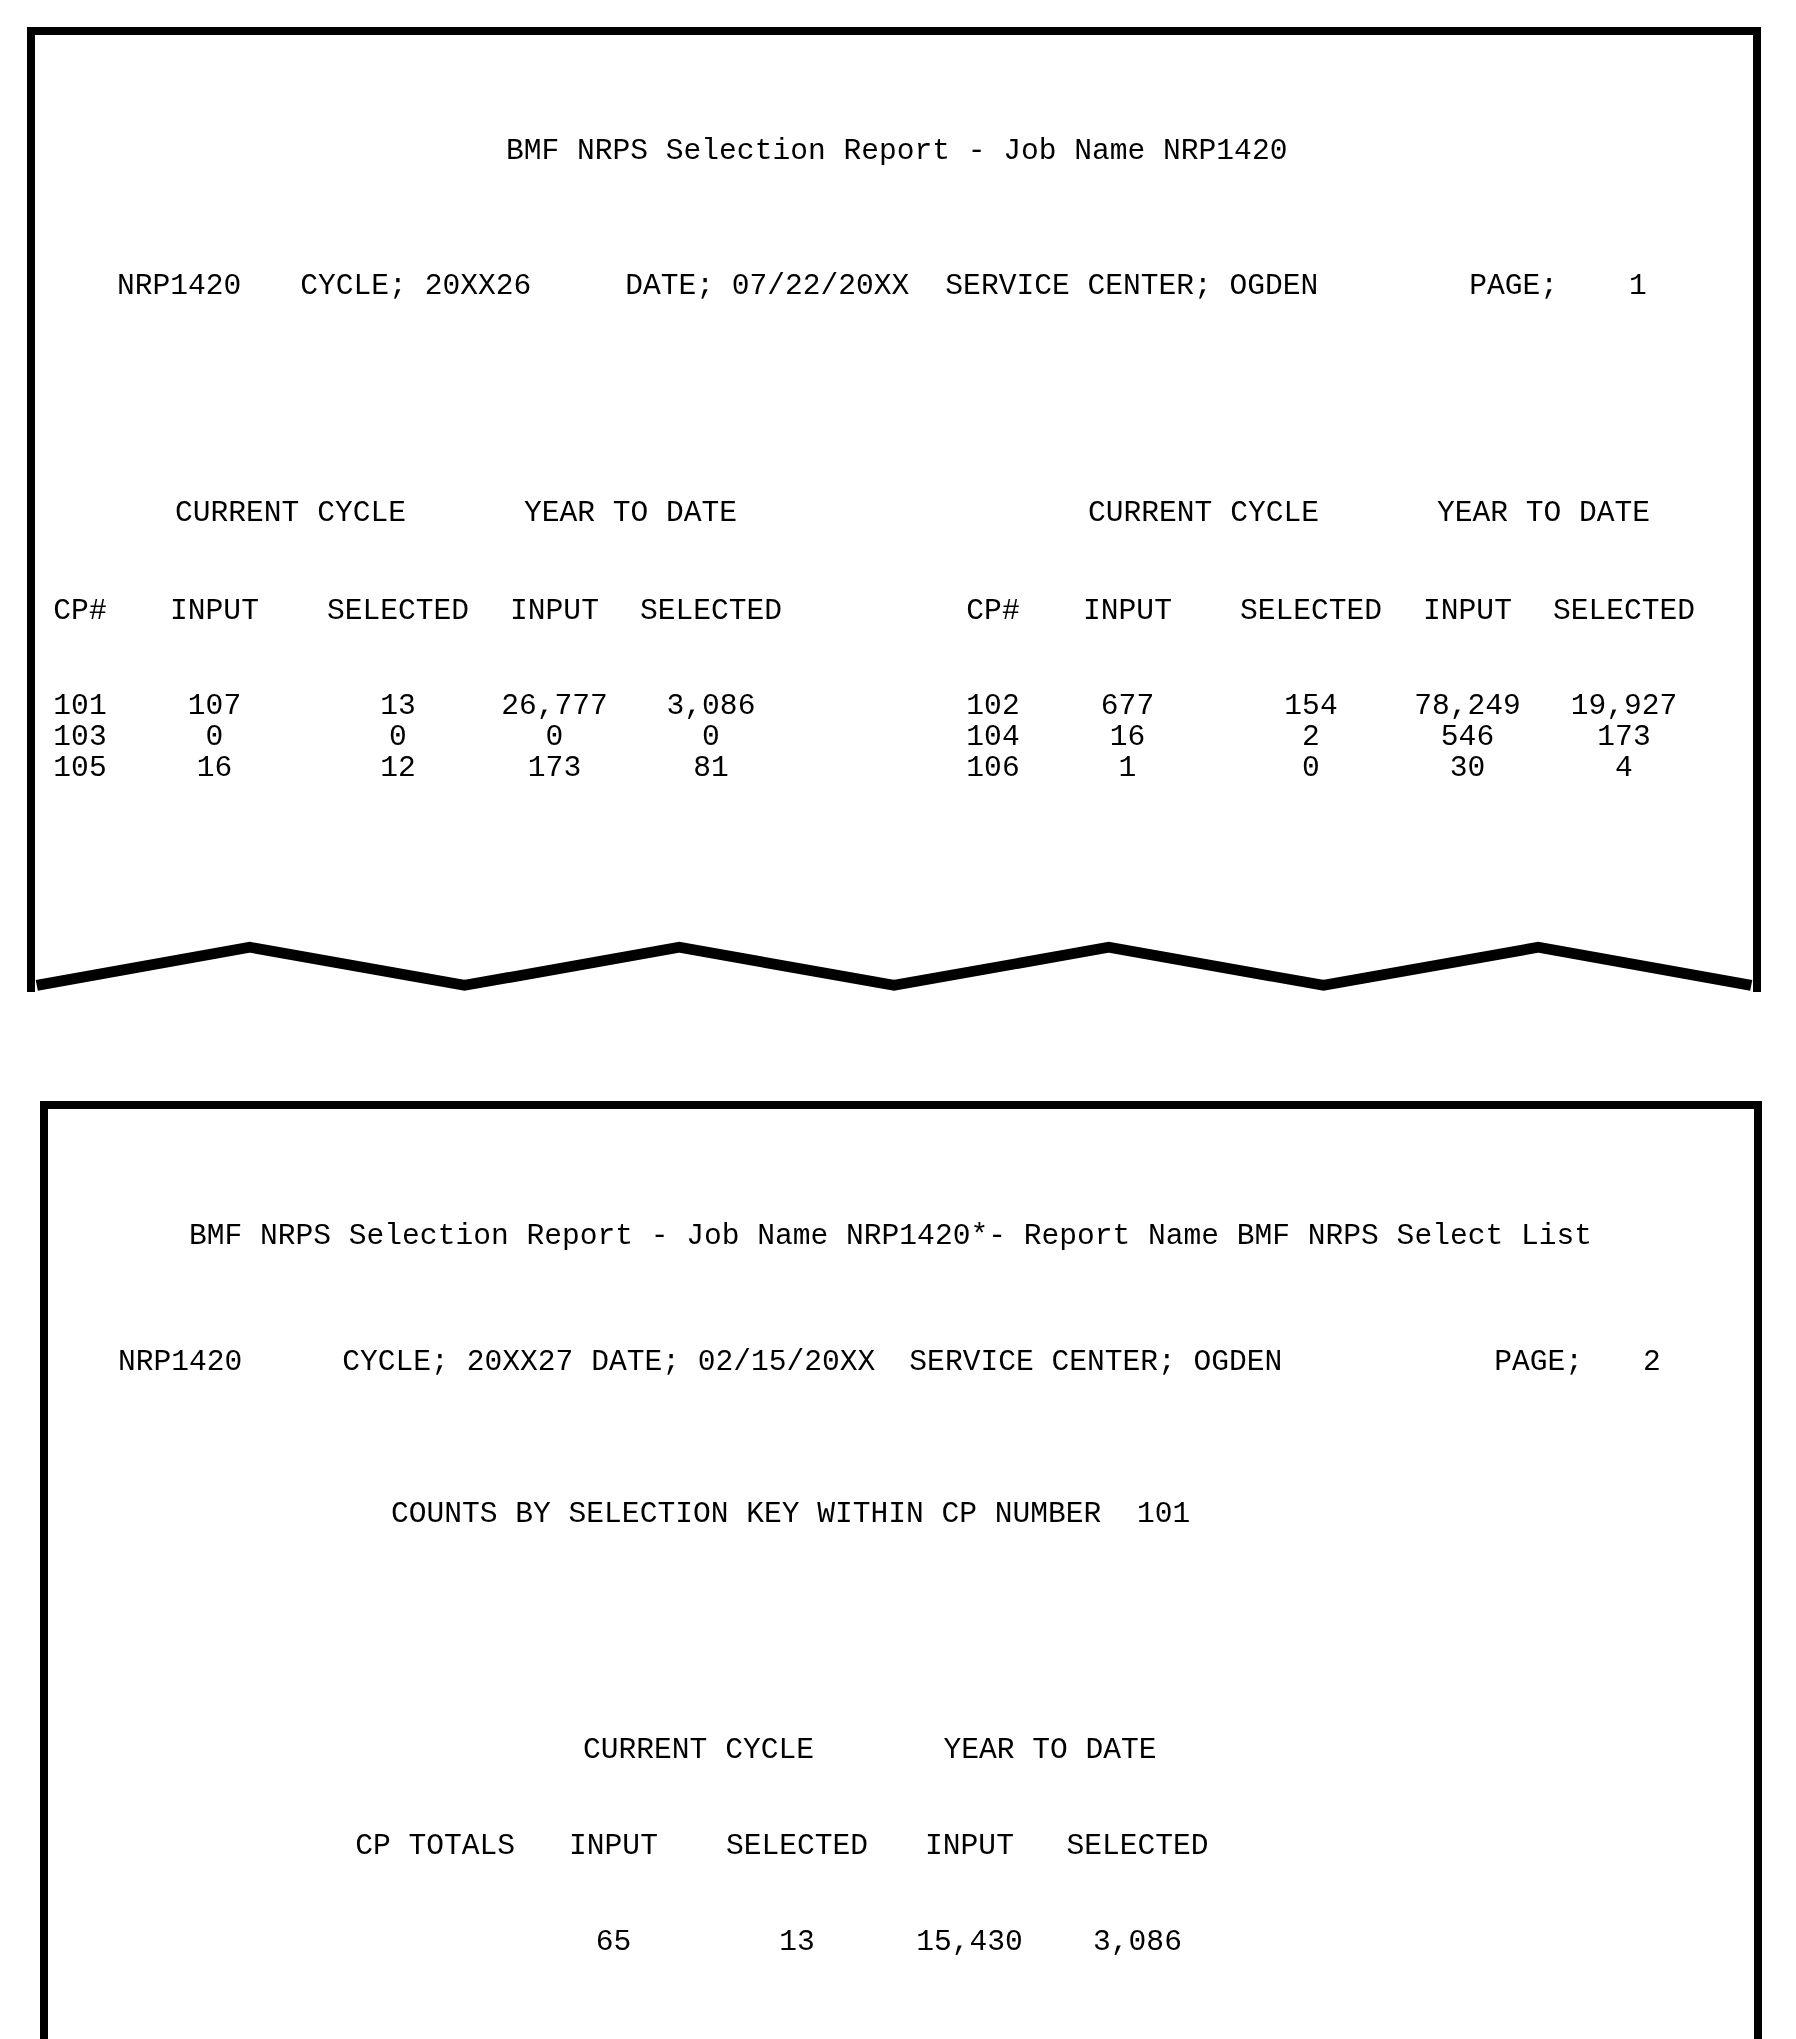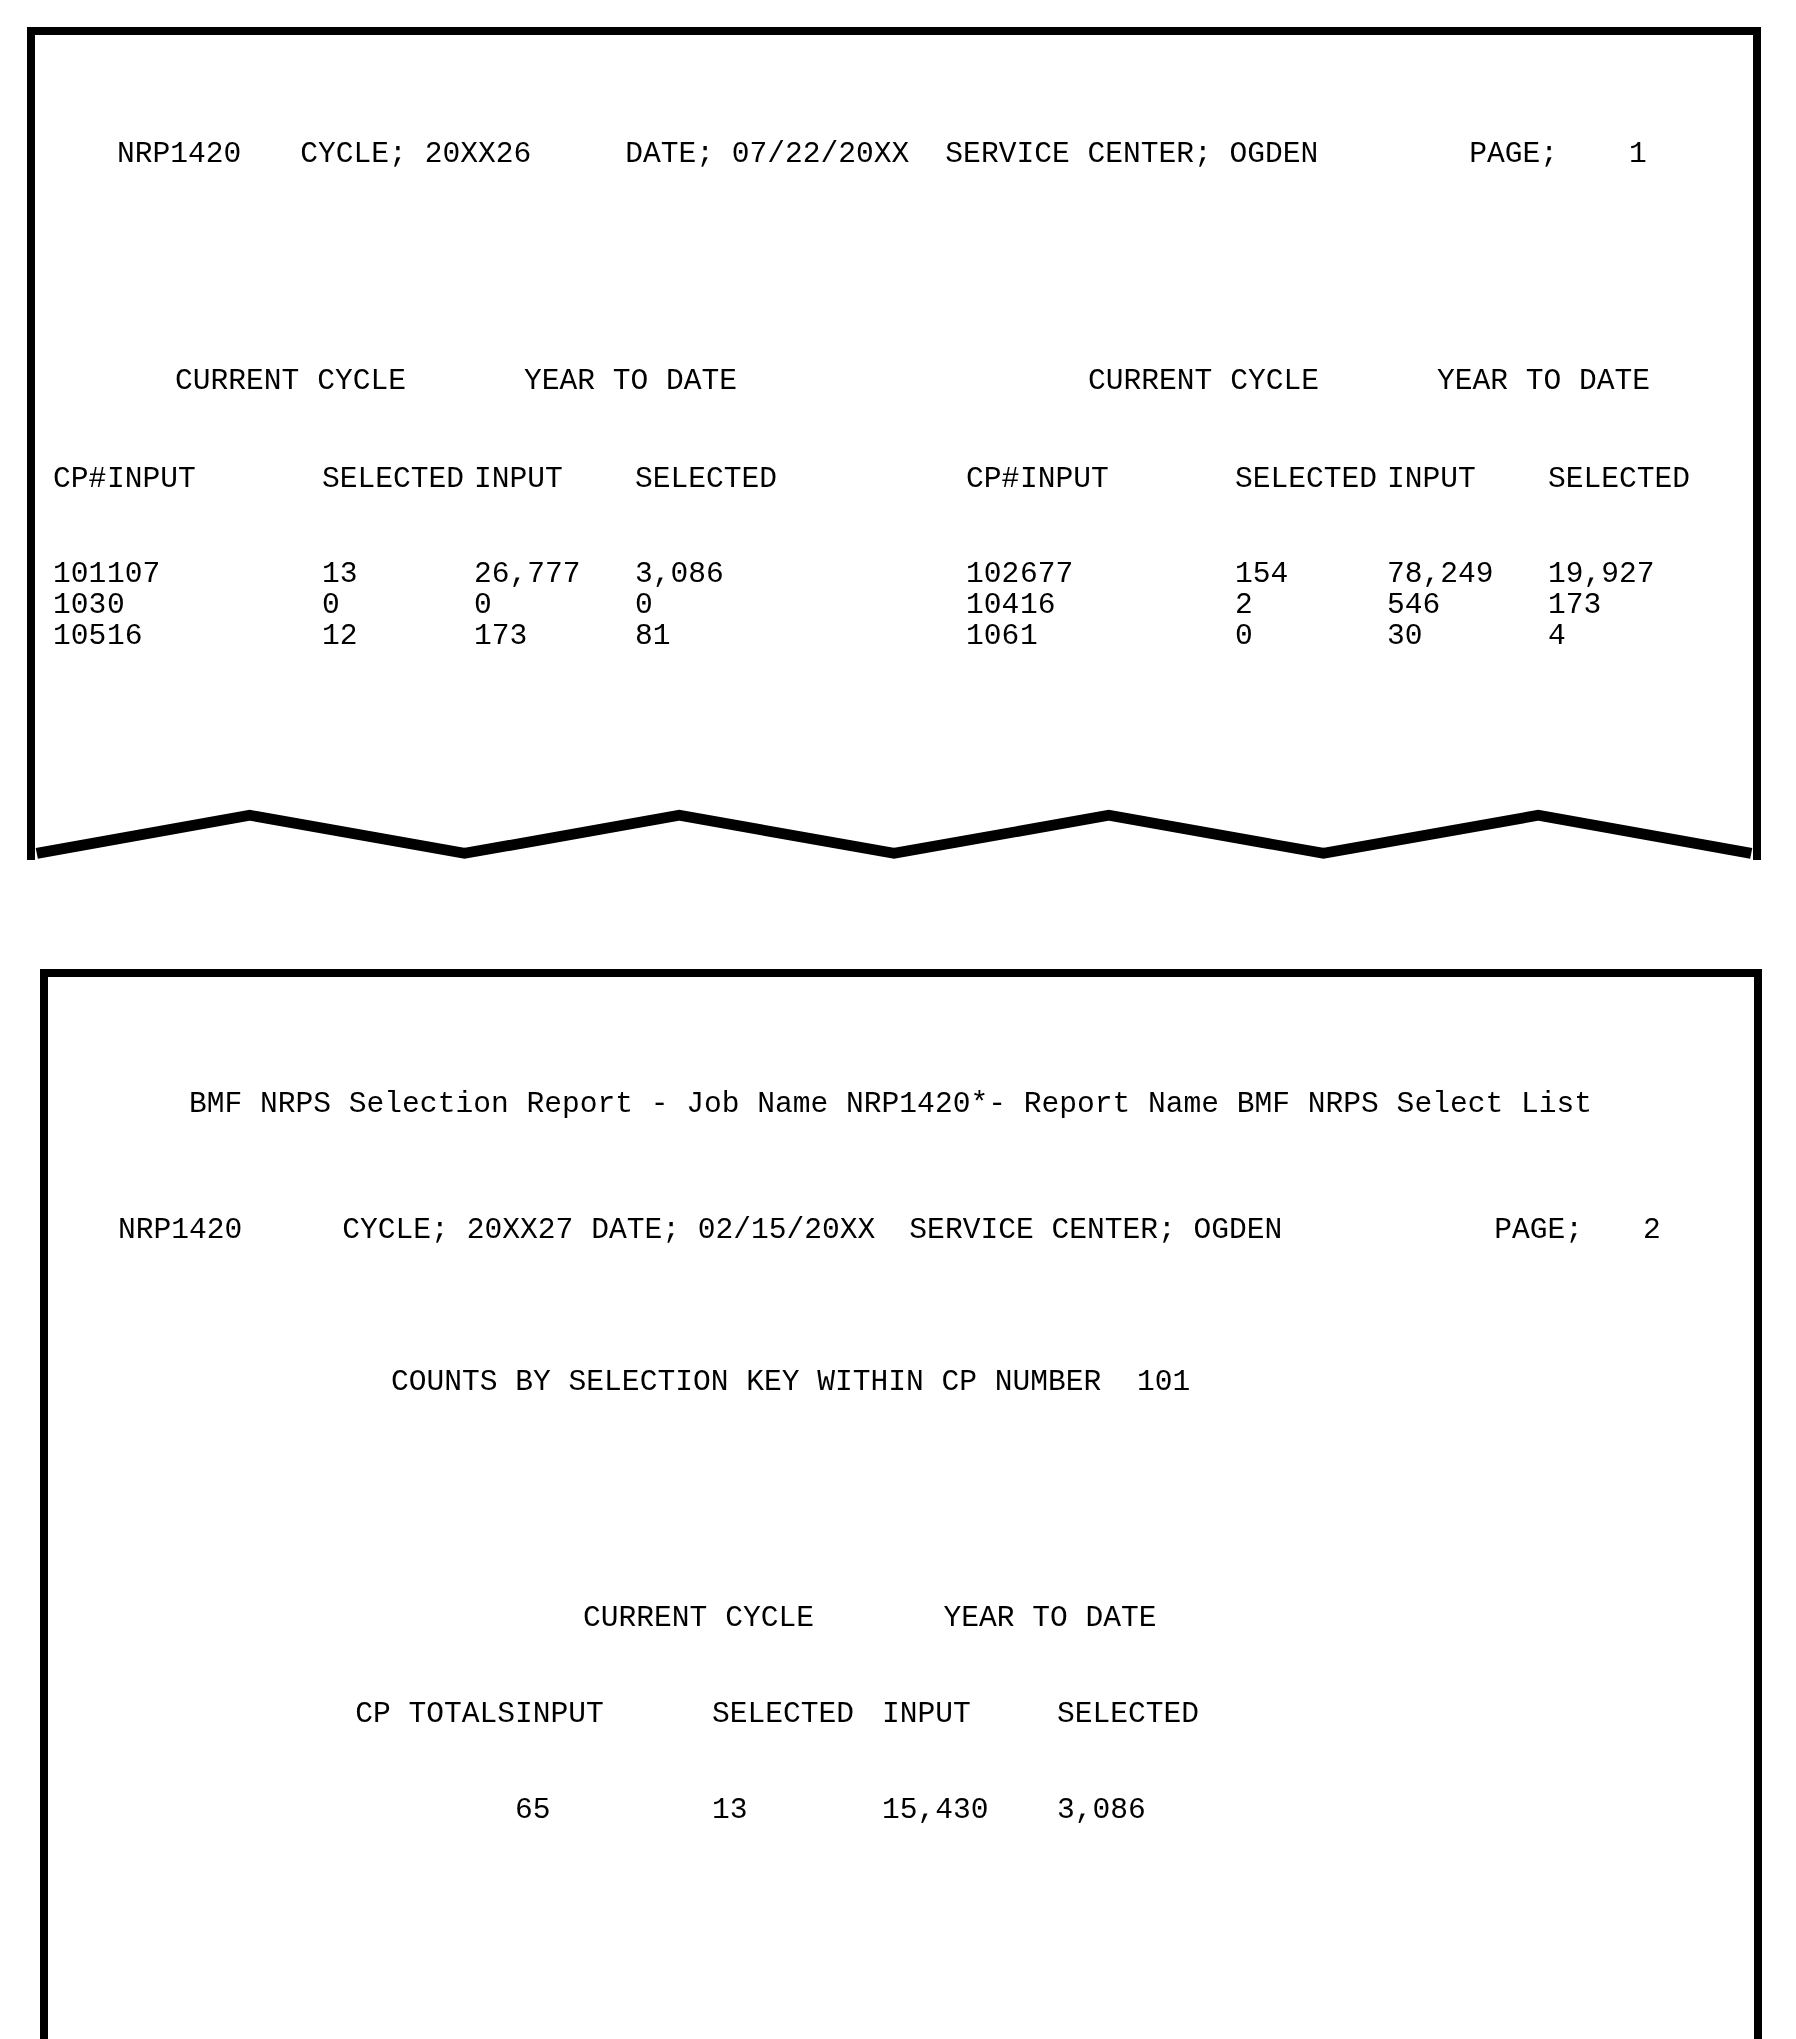--- a/index.html
+++ b/index.html
@@ -8,35 +8,36 @@
   .report-box{border:8px solid #000;border-bottom:none;background:#fff}
   #report1{margin:27px 36px 0 27px}
   #report2{margin:109px 35px 0 40px}
   .report-inner{padding:0 18px;font-size:29.6px;line-height:32px;white-space:pre}
   .hline{display:flex}
   .hline span{display:inline-block;white-space:pre}
   .tflex{display:flex;align-items:flex-start}
   .tcol{display:block}
   .trow{display:grid;height:32px;line-height:32px}
   .rows .trow{height:31px;line-height:31px}
-  .cell{text-align:left;white-space:pre}
+  .cell{text-align:center;white-space:pre}
   .ctr{text-align:center}
   .lbl{text-align:right}
   .sp2{grid-column:span 2}
   .cols-cp  .trow{grid-template-columns:54px 215px 152px 161px 152px}
   .cols-tot .trow{grid-template-columns:206px 197px 170px 175px 161px}
   .zigzag{display:block;width:100%;height:58px;margin-top:22.4px}
 </style>
 </head>
 <body>
 
 <div>
 
   <div class="report-box" id="report1">
     <div class="report-inner">
+      <div style="margin:36px 0 0 453px">BMF NRPS Selection Report - Job Name NRP1420</div>
       <div class="hline" style="margin-top:39px"><span style="margin-left:64px">NRP1420</span><span style="margin-left:59px">CYCLE; 20XX26</span><span style="margin-left:94px">DATE; 07/22/20XX</span><span style="margin-left:36px">SERVICE CENTER; OGDEN</span><span style="margin-left:151px">PAGE;</span><span style="margin-left:71px">1</span></div>
 
       <div class="tflex" style="margin-top:35px">
         <div class="tcol cols-cp">
           <div class="trow">
             <div class="cell"></div>
             <div class="cell sp2 ctr">CURRENT CYCLE</div>
             <div class="cell sp2 ctr">YEAR TO DATE</div>
           </div>
           <div class="trow" style="margin-top:1.8px">

